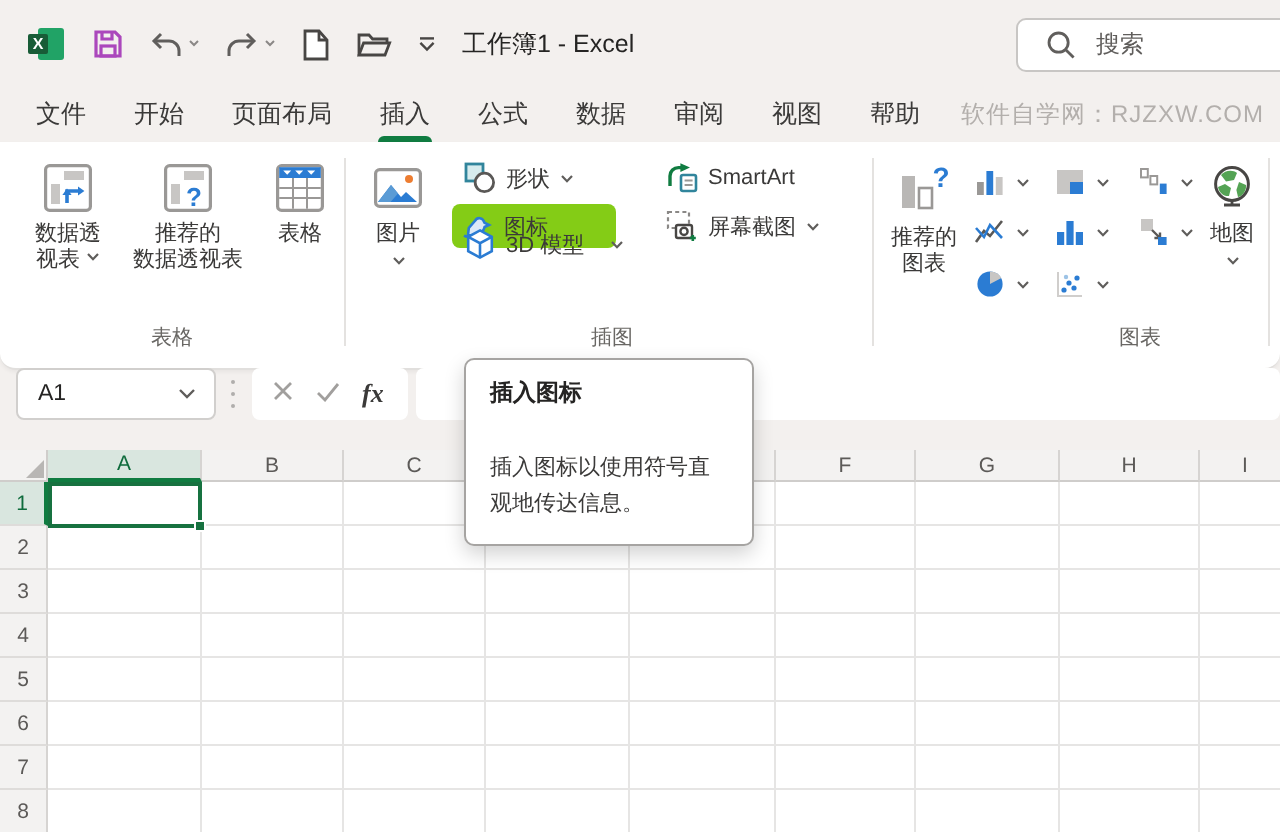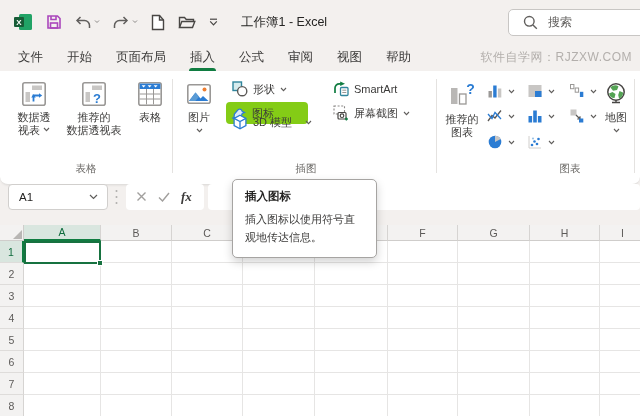--- a/index.html
+++ b/index.html
@@ -2,21 +2,21 @@
 <html><head>
 <meta charset="utf-8">
 <style>
   *{margin:0;padding:0;box-sizing:border-box}
   html,body{background:#e8e6e4}
   .app{position:relative;width:640px;height:416px;overflow:hidden;background:#f3f0ee;
        font-family:"Liberation Sans","DejaVu Sans",sans-serif;color:#252423;cursor:default}
   
   .titlebar{position:absolute;top:0;left:0;right:0;height:44px;display:flex;align-items:center;padding-left:14px}
   .titlebar .qi{display:flex;align-items:center;margin-right:13px}
-  .title-text{font-size:12.5px;color:#252423;margin-left:10px;white-space:nowrap}
+  .title-text{font-size:12.5px;color:#252423;white-space:nowrap}
   .searchbox{position:absolute;left:508px;top:9px;width:150px;height:27px;background:#fff;
              border:1px solid #c8c6c4;border-radius:5px;display:flex;align-items:center;
              padding-left:14px;gap:10px;font-size:12px;color:#605e5c}
   
   .tabrow{position:absolute;top:44px;left:0;right:0;height:27px;display:flex;align-items:center;
           padding-left:6px;font-size:12.5px;color:#3b3a39}
   .tab{position:relative;height:100%;display:flex;align-items:center;padding:0 12px}
   .tab .ul{position:absolute;left:11px;right:11px;bottom:0;height:3px;background:#107c41;border-radius:3px 3px 0 0}
   .watermark{margin-left:auto;padding-right:8px;font-size:12px;color:#b3afac;letter-spacing:.5px}
   
@@ -55,21 +55,21 @@
   .rowhdr{width:24px;flex:none;background:#f3f2f1;border-right:1px solid #d6d4d2;border-bottom:1px solid #dedcda;
           font-size:10.5px;color:#5c5a58;display:flex;align-items:center;justify-content:center}
   .rowhdr.sel{background:#d9e6df;color:#0e6b3c;border-right:2px solid #107c41}
   .cell{flex:none;background:#fff;border-right:1px solid #e6e5e4;border-bottom:1px solid #e6e5e4}
   .selbox{position:absolute;left:24px;top:16px;width:77px;height:23px;border:2px solid #177240;z-index:4;pointer-events:none}
   .handle{position:absolute;right:-4px;bottom:-4px;width:6px;height:6px;background:#177240;border:1px solid #fff;pointer-events:auto}
   
   .tooltip{position:absolute;left:232px;top:179px;width:145px;z-index:50;background:#fff;
            border:1px solid #a6a4a2;border-radius:5px;box-shadow:0 4px 10px rgba(0,0,0,.18);
            padding:9px 13px 10px 12px}
-  .tooltip .tt-title{font-size:11.5px;font-weight:bold;color:#252423;margin-bottom:7px}
+  .tooltip .tt-title{font-size:11.5px;font-weight:bold;color:#252423;margin-bottom:22px}
   .tooltip .tt-body{font-size:11px;color:#3b3a39;line-height:1.62}
 </style>
 </head>
 <body>
 
 <div class="app">
 
   <div class="titlebar">
     <span class="qi">
       <svg width="19" height="18" viewBox="0 0 19 18">
@@ -140,20 +140,23 @@
       </div>
     <div class="tab">
         <span>页面布局</span>
       </div>
     <div class="tab">
         <span>插入</span>
         <div class="ul"></div>
       </div>
     <div class="tab">
         <span>公式</span>
+      </div>
+    <div class="tab">
+        <span>数据</span>
       </div>
     <div class="tab">
         <span>审阅</span>
       </div>
     <div class="tab">
         <span>视图</span>
       </div>
     <div class="tab">
         <span>帮助</span>
       </div>

